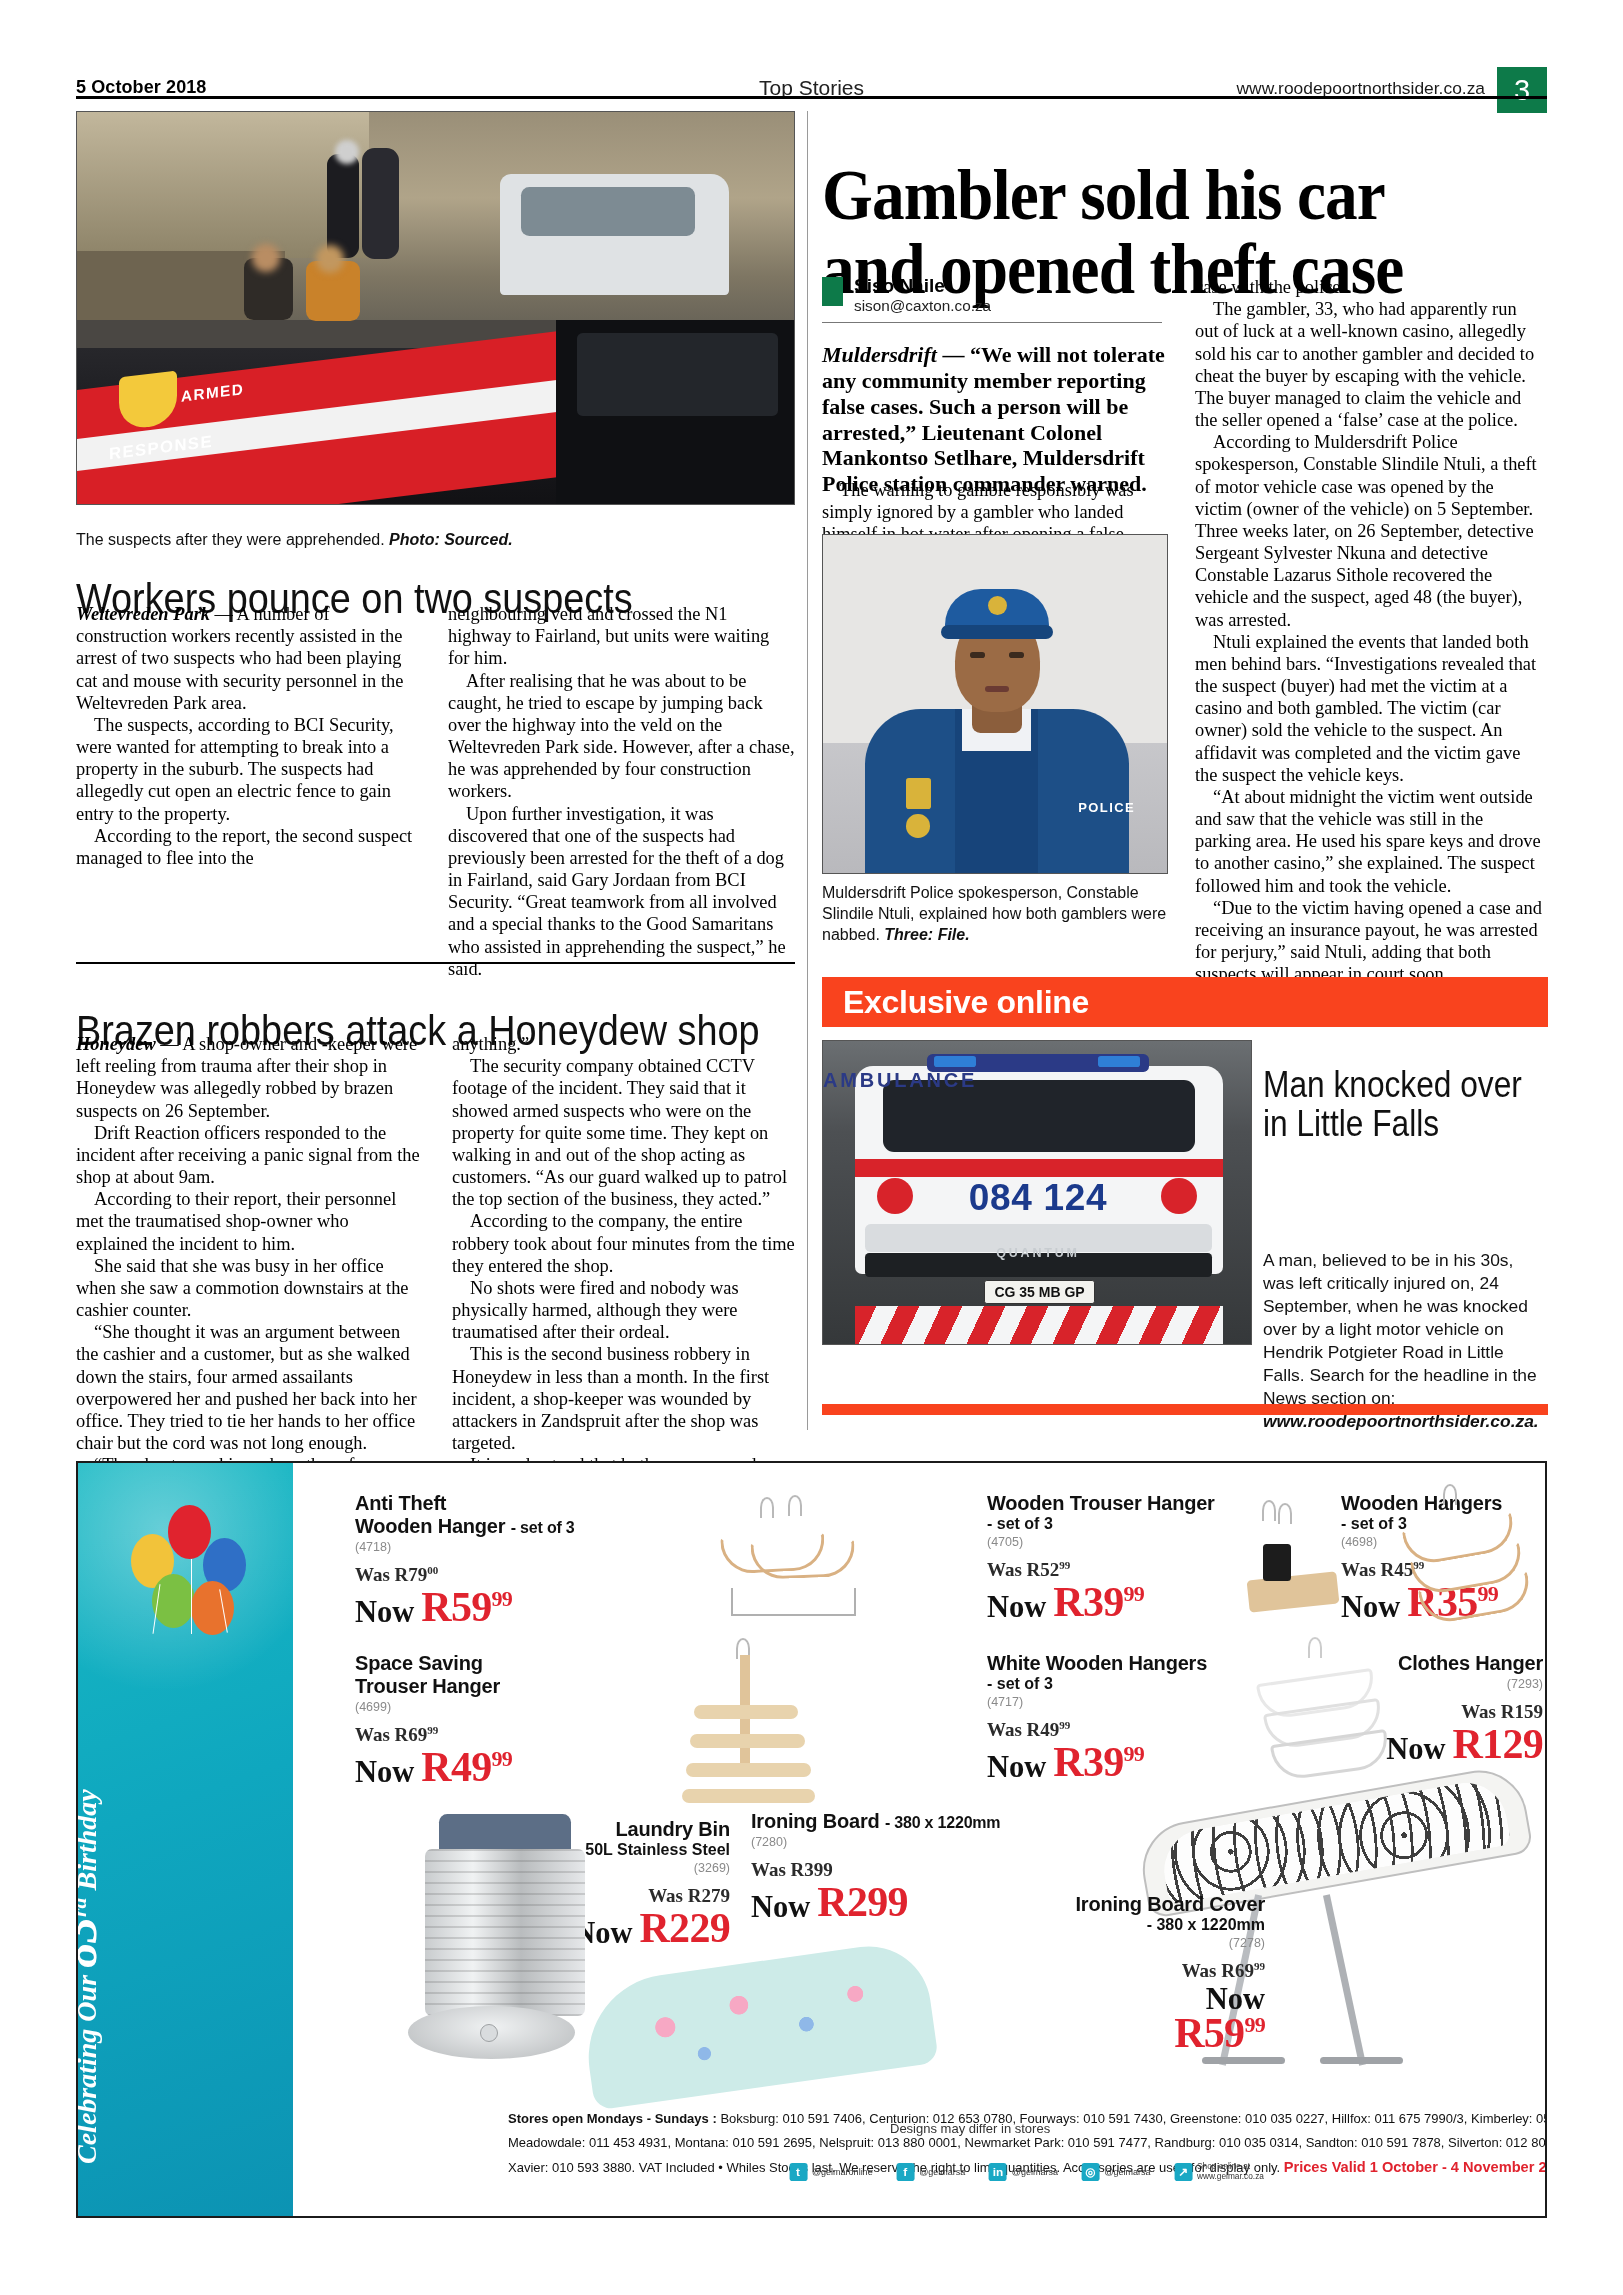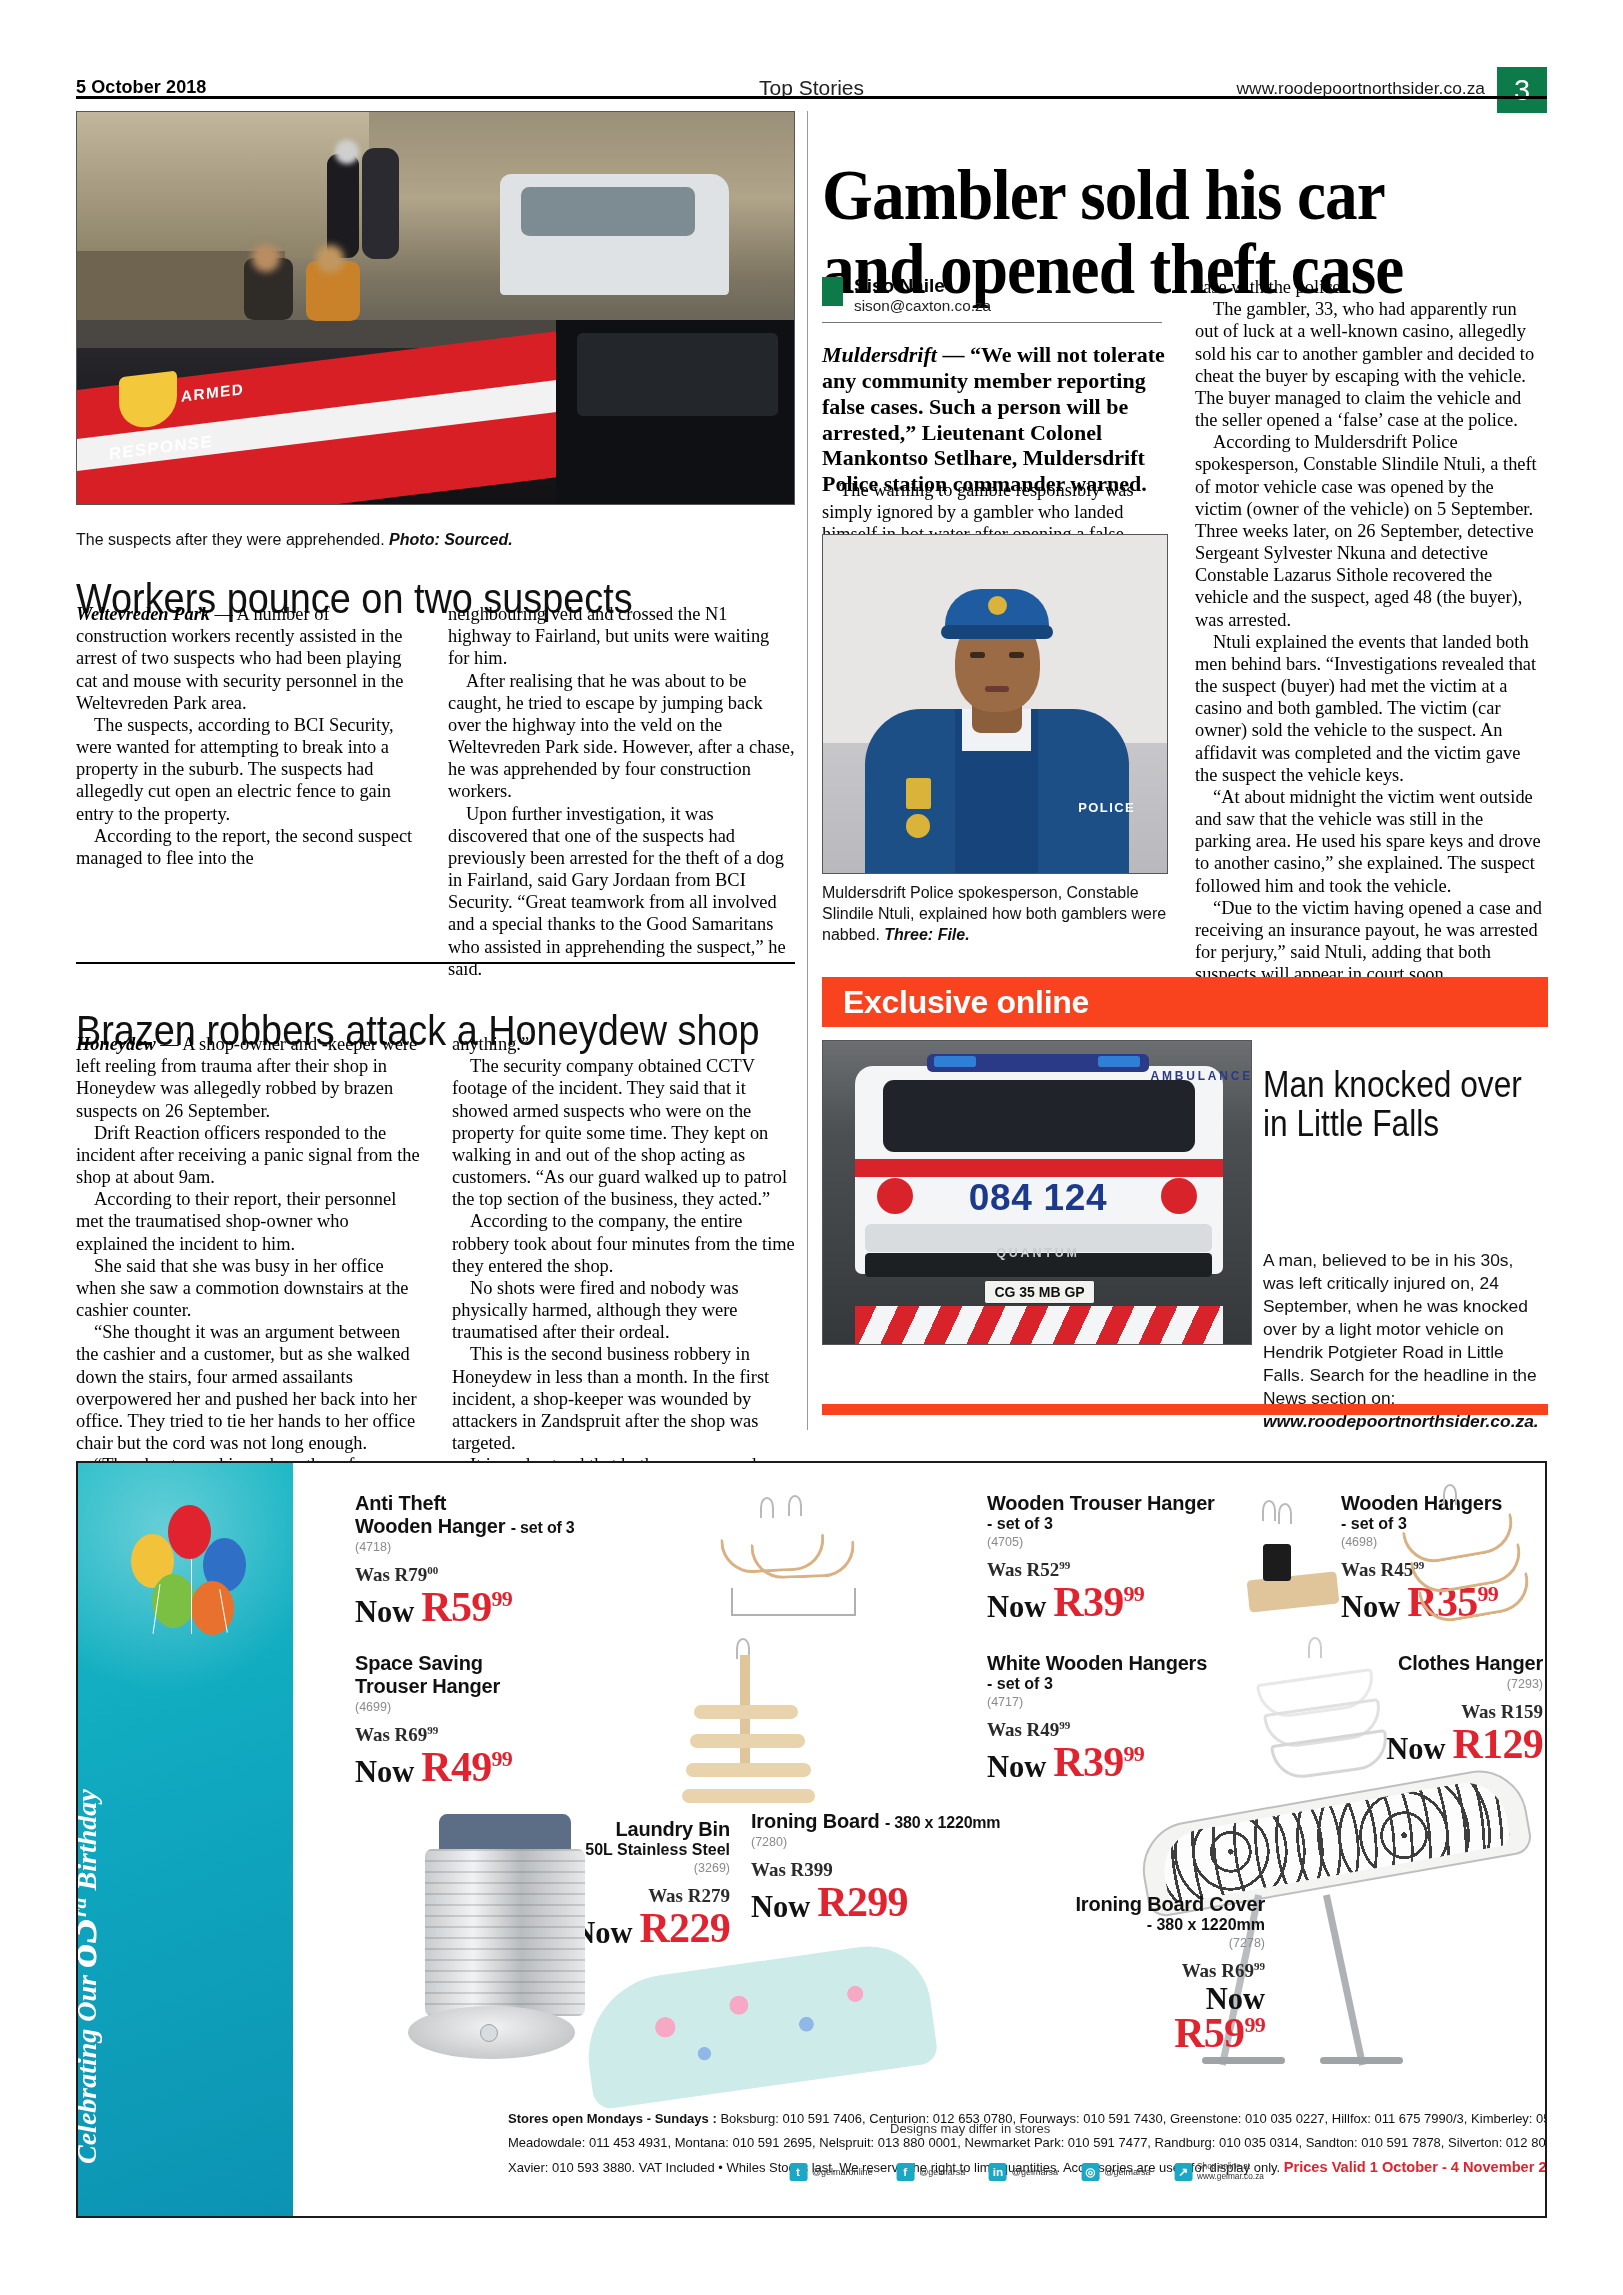--- a/index.html
+++ b/index.html
@@ -377,22 +377,22 @@
     <div style="position:absolute;inset:0;background:linear-gradient(180deg,#6b6f72 0%,#4d5053 30%,#35383a 100%);"></div>
 
     <div style="position:absolute;left:32px;top:25px;width:368px;height:208px;background:#f4f5f6;border-radius:18px 18px 7px 7px;"></div>
 
     <div style="position:absolute;left:104px;top:12.5px;width:222px;height:18px;background:#2b3a86;border-radius:5.6px;"></div>
     <div style="position:absolute;left:111px;top:15.3px;width:42px;height:11px;background:#2f7fd6;border-radius:2.8px;"></div>
     <div style="position:absolute;right:111px;top:15.3px;width:42px;height:11px;background:#2f7fd6;border-radius:2.8px;"></div>
 
     <div style="position:absolute;left:60px;top:39px;width:312px;height:72px;background:#20242a;border-radius:11px;"></div>
 
-    <div style="position:absolute;left:0;top:28px;width:430px;text-align:right;
-         font-family:'Liberation Sans',sans-serif;font-weight:bold;font-size:12px;color:#2b3a86;letter-spacing:2.8px;">AMBULANCE</div>
+    <div style="position:absolute;left:0;top:28px;width:430px;text-align:left;
+         font-family:'Liberation Sans',sans-serif;font-weight:bold;font-size:20px;color:#2b3a86;letter-spacing:2.8px;">AMBULANCE</div>
 
     <div style="position:absolute;left:32px;top:118px;width:368px;height:18px;background:#d8232a;"></div>
 
     <div style="position:absolute;left:0;top:136px;width:430px;text-align:center;
          font-family:'Liberation Sans',sans-serif;font-weight:bold;font-size:37px;color:#1b3a8c;letter-spacing:0.7px;">084 124</div>
 
     <div style="position:absolute;left:54px;top:137px;width:36px;height:36px;background:#d8232a;border-radius:50%;"></div>
     <div style="position:absolute;right:54px;top:137px;width:36px;height:36px;background:#d8232a;border-radius:50%;"></div>
 
     <div style="position:absolute;left:42px;top:183px;width:347px;height:28px;background:#d9dcdf;border-radius:5.6px;"></div>

